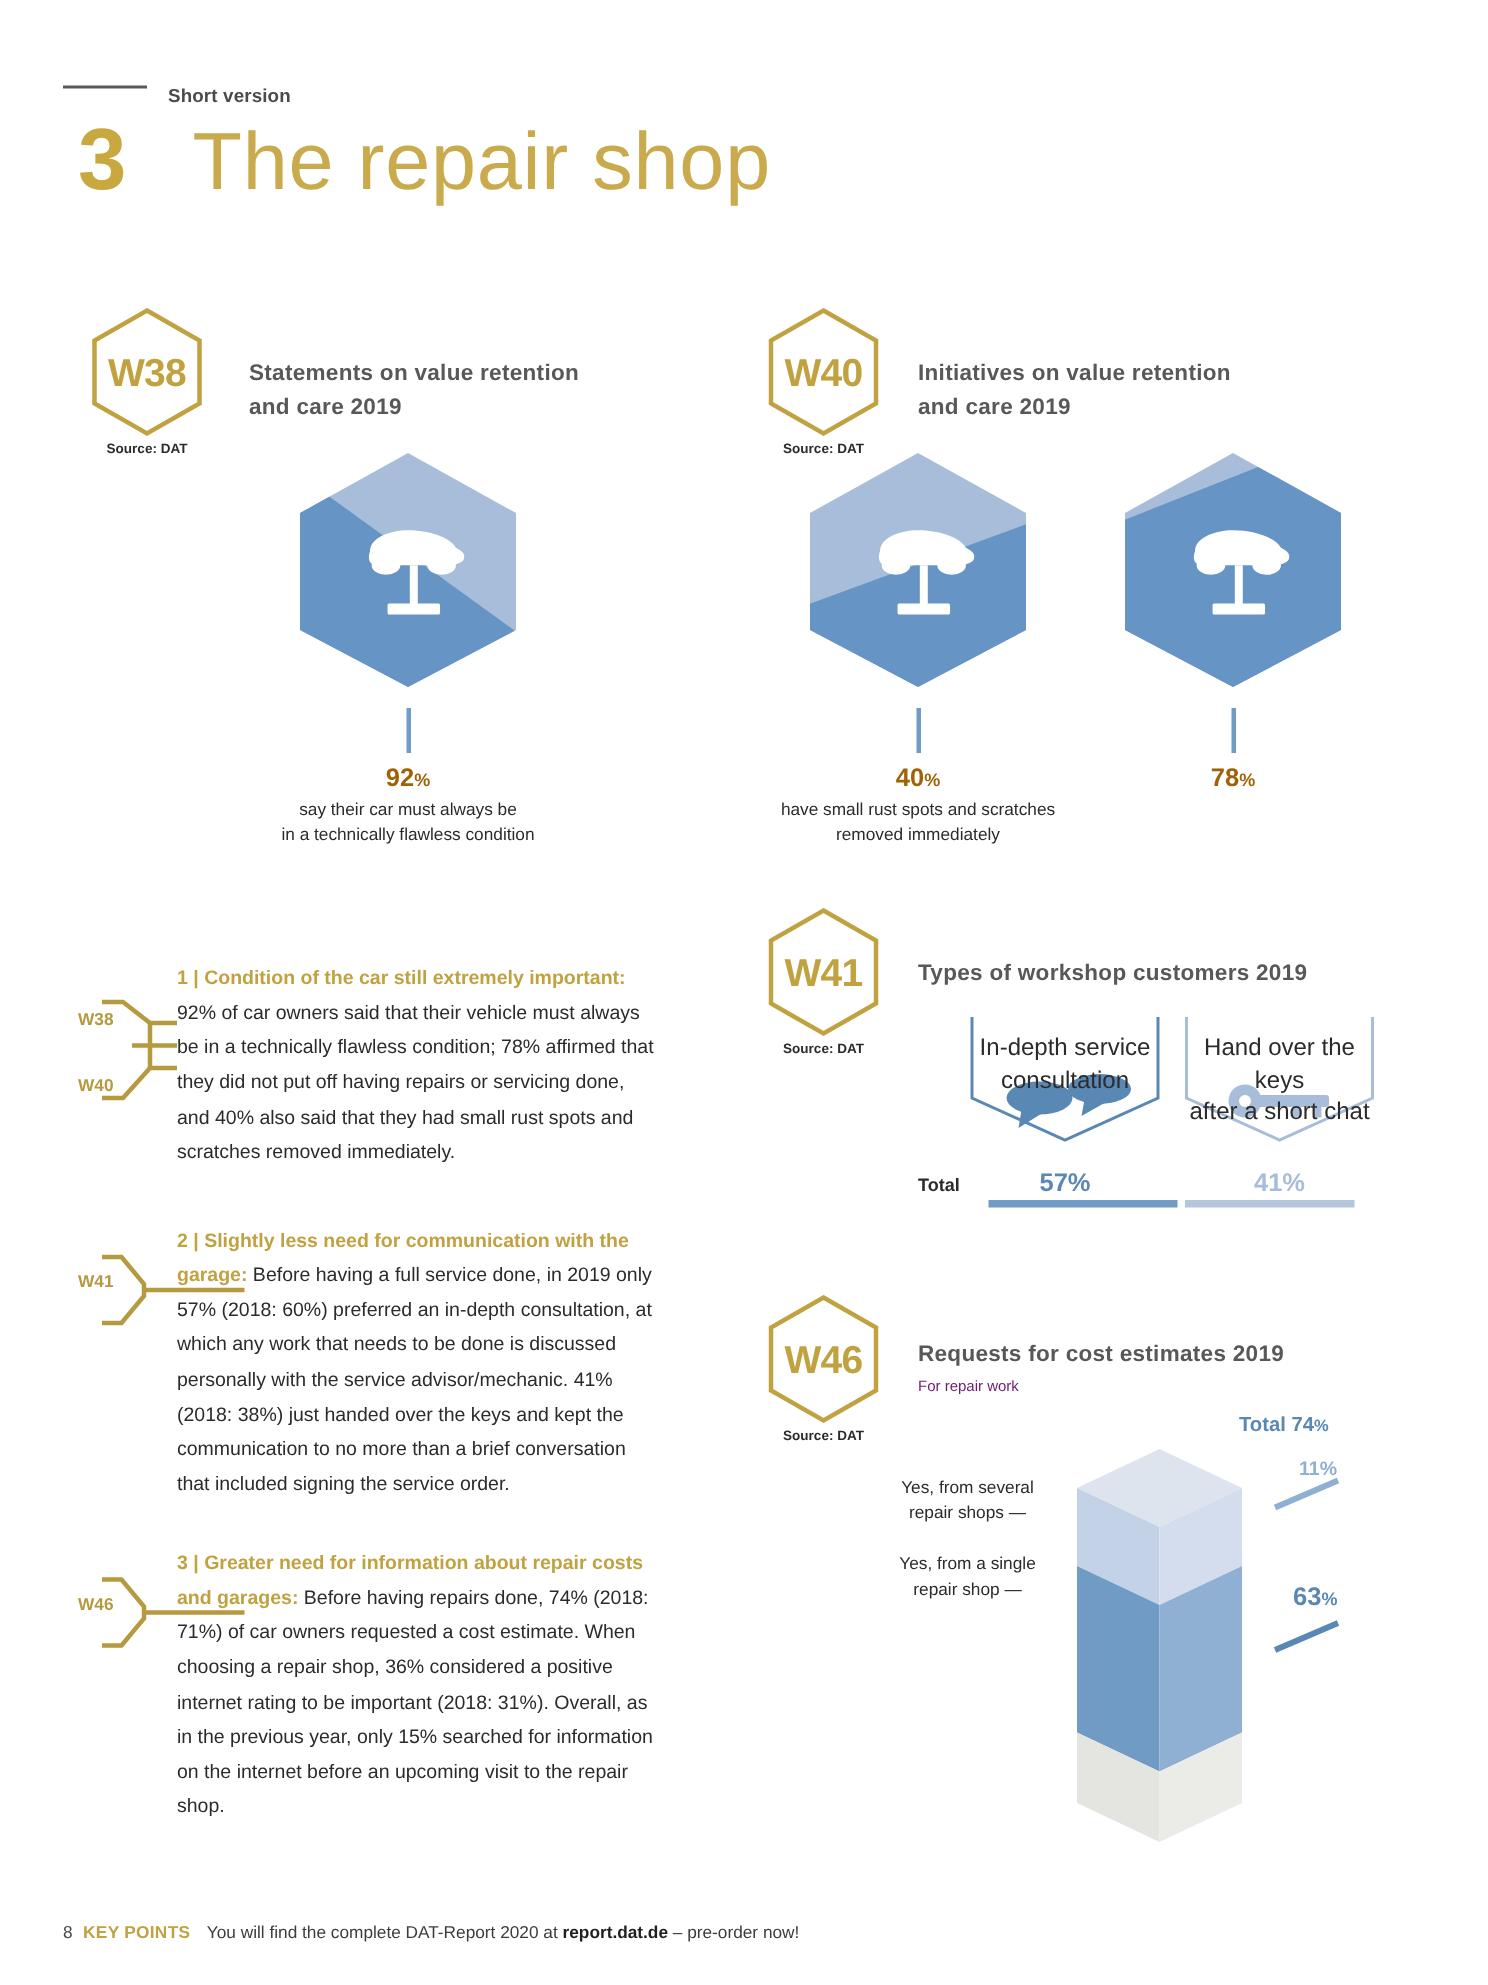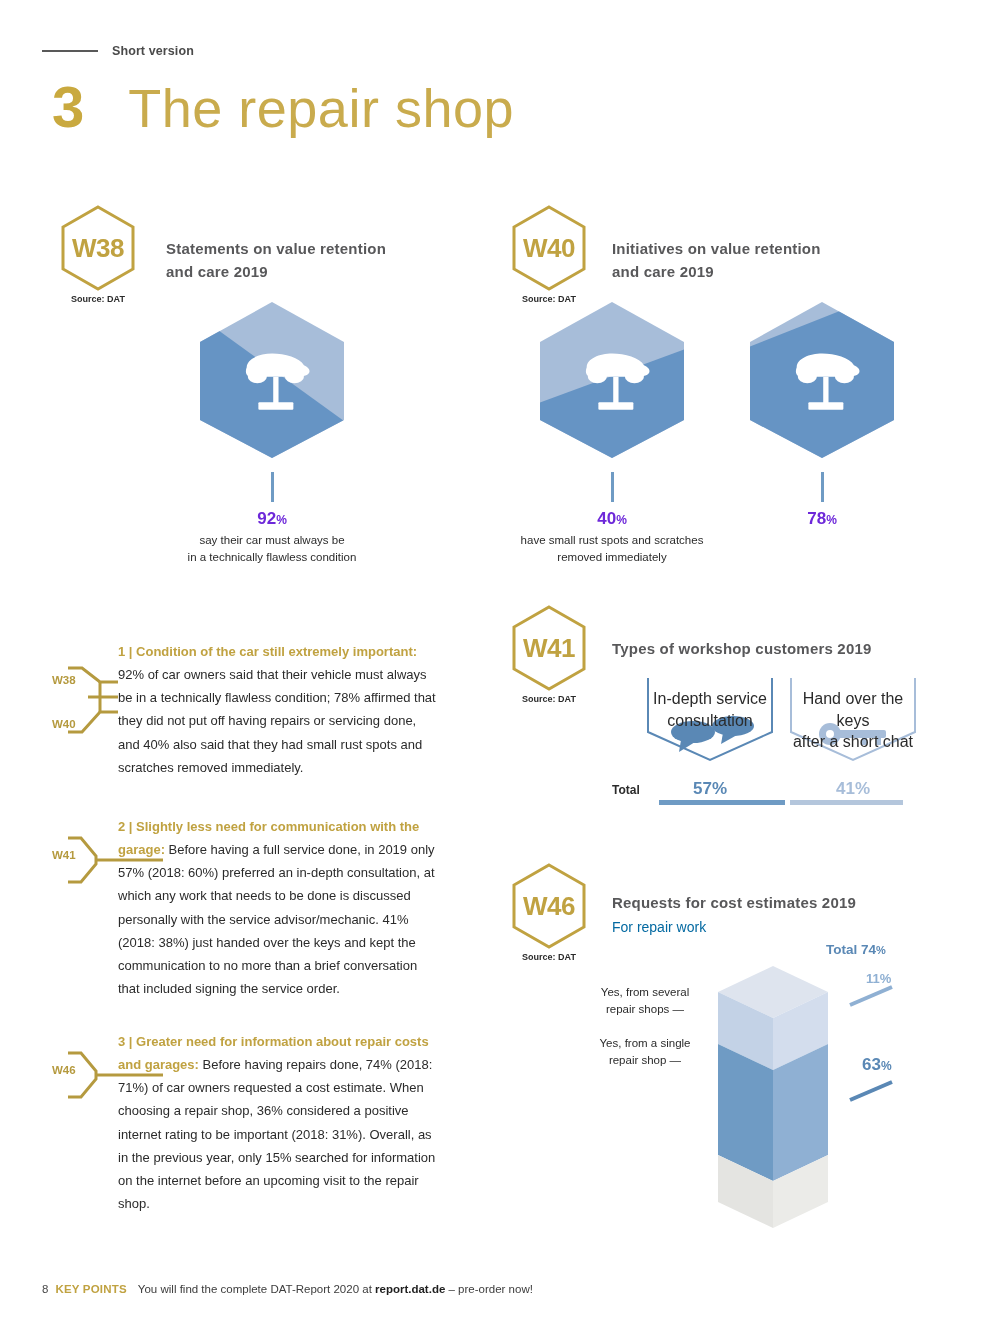--- a/index.html
+++ b/index.html
@@ -8,47 +8,47 @@
     background: #ffffff;
     font-family: "Liberation Sans", sans-serif;
     color: #3c3c3c;
     overflow: hidden;
   }
   .page { position: relative; width: 992px; height: 1323px; }
 
   
   .topbar { position: absolute; left: 42px; top: 44px; display: flex; align-items: center; gap: 14px; }
   .topbar .rule { width: 56px; height: 2px; background: #595959; }
-  .topbar .sv { font-size: 12.5px; font-weight: bold; color: #4a4a4a; letter-spacing: .1px; }
+  .topbar .sv { font-size: 12.5px; font-weight: bold; color: #4a4a4a; letter-spacing: .1px; margin-top: 13px; }
 
   .title-row { position: absolute; left: 52px; top: 78px; display: flex; align-items: baseline; }
   .title-num { font-size: 58px; font-weight: bold; color: #c9a93f; line-height: 1; }
   .title-txt { font-size: 54px; color: #c9ab4d; line-height: 1; margin-left: 44px; letter-spacing: .5px; }
 
   
   .badge { position: absolute; width: 92px; text-align: center; }
   .hex {
     position: relative; width: 76px; height: 86px; margin: 0 auto;
     display: flex; align-items: center; justify-content: center;
   }
   .hex svg { position: absolute; inset: 0; }
   .hex span { position: relative; font-size: 26px; font-weight: bold; color: #c0a241; letter-spacing: -.5px; }
   .badge .src { font-size: 9px; color: #2b2b2b; margin-top: 3px; font-weight: 600; }
 
   .sec-title {
     position: absolute; font-size: 15px; font-weight: bold; color: #58585a;
     line-height: 1.5; letter-spacing: .2px;
   }
-  .sec-sub { position: absolute; font-size: 14px; color: #0369a1; }
+  .sec-sub { position: absolute; font-size: 10px; color: #701a75; }
 
   
   .hexstat { position: absolute; text-align: center; }
   .hexstat .shape { position: relative; width: 152px; height: 160px; margin: 0 auto; }
   .hexstat .stem { width: 3px; height: 30px; background: #6f9bc4; margin: 12px auto 0; }
-  .hexstat .pct { font-size: 17px; font-weight: bold; color: #6d28d9; margin-top: 7px; }
+  .hexstat .pct { font-size: 17px; font-weight: bold; color: #a16207; margin-top: 7px; }
   .hexstat .pct i { font-size: 12px; font-style: normal; }
   .hexstat .cap { font-size: 11.5px; color: #2b2b2b; line-height: 1.45; margin-top: 3px; }
 
   
   .para { position: absolute; width: 318px; font-size: 13px; line-height: 1.78; color: #2b2b2b; }
   .para b.lead { color: #c0a241; font-weight: bold; }
   .bracket { position: absolute; font-size: 11.5px; font-weight: bold; color: #b59a3f; }
 
   
   .shield { position: absolute; width: 130px; }

